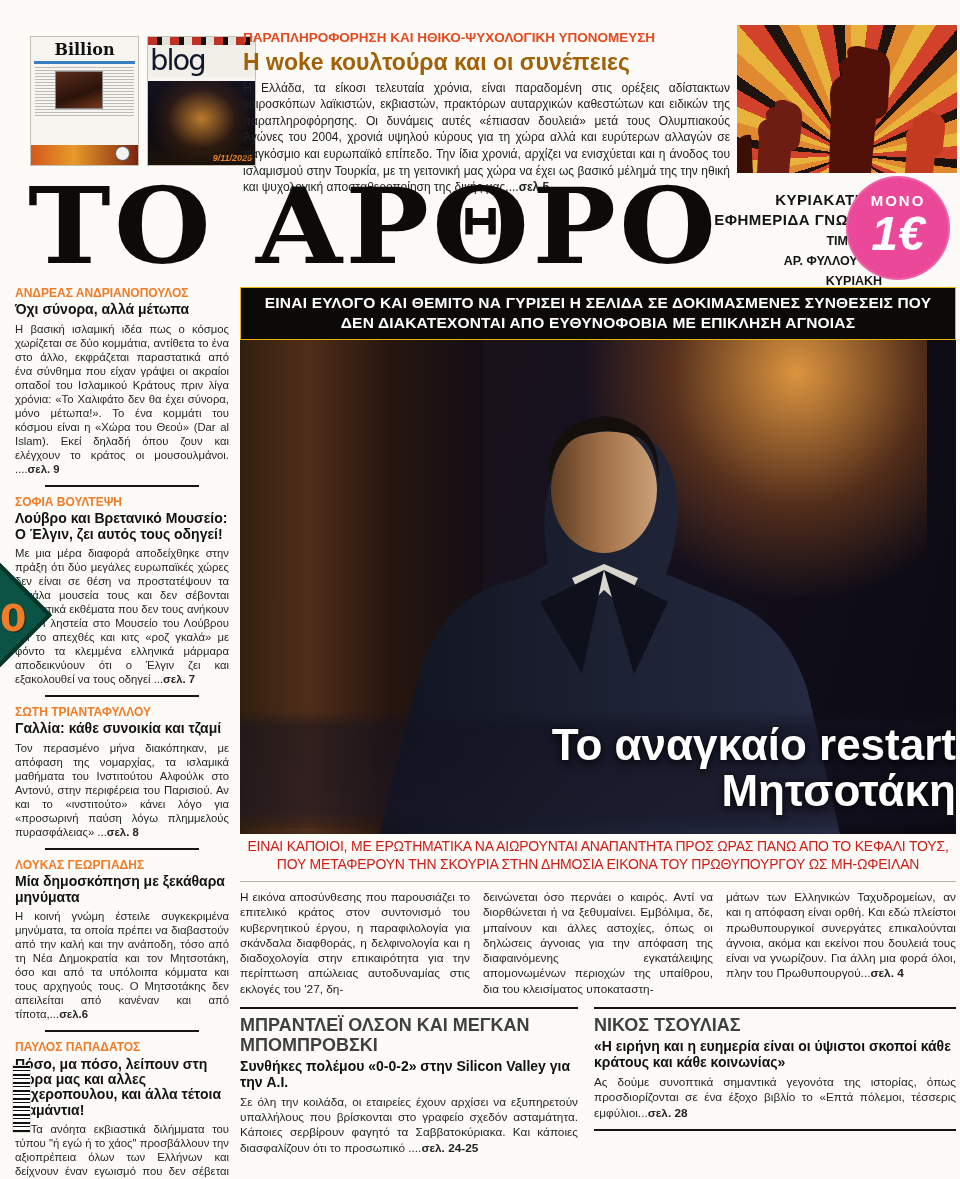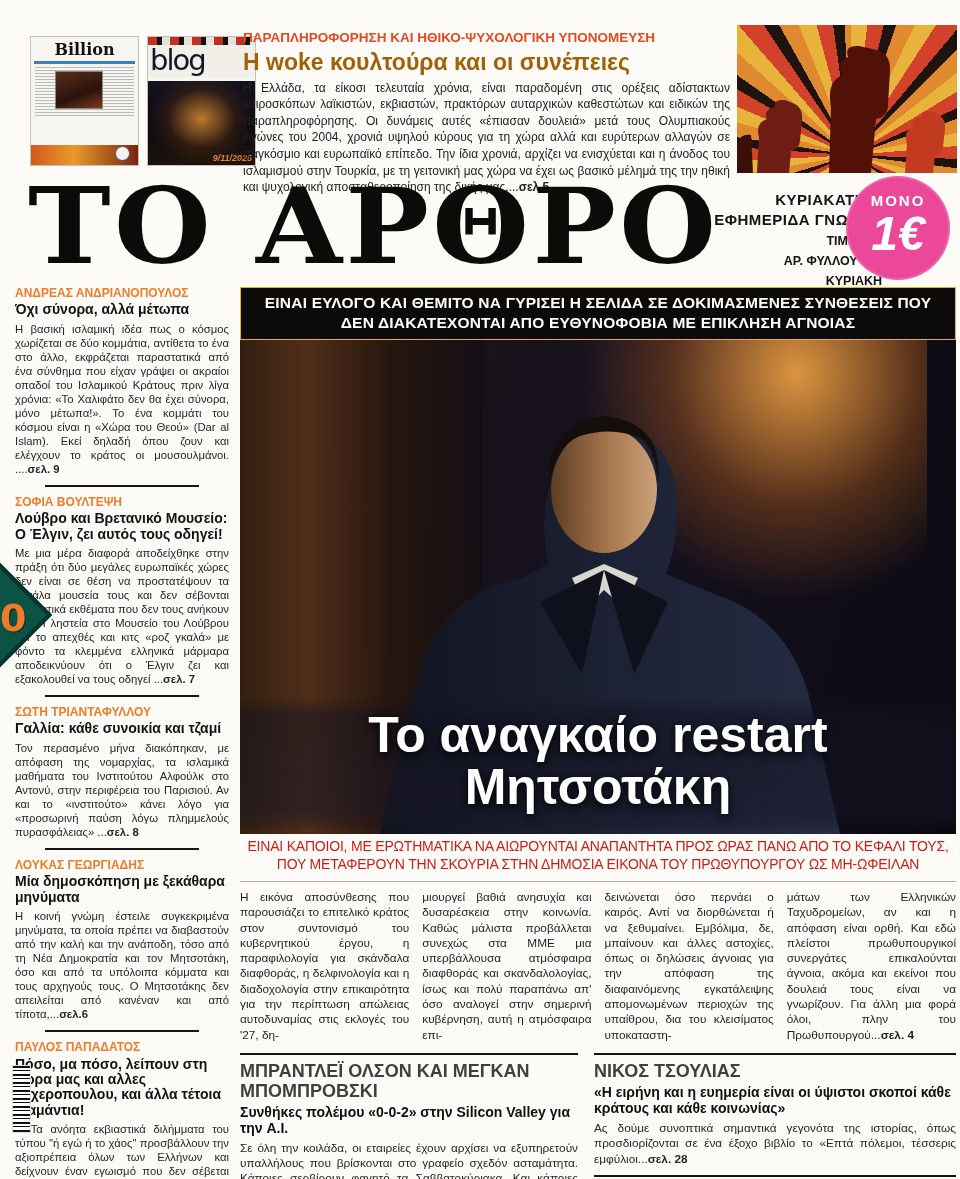--- a/index.html
+++ b/index.html
@@ -64,22 +64,22 @@
   
   #main{left:240px;top:287px;width:716px;}
   #banner-top{background:#0c0a08;border:1px solid #eab308;color:#fff;font-weight:bold;
     font-size:15.5px;line-height:1.32;text-align:center;padding:5px 12px;letter-spacing:.2px;}
   #photo{position:relative;height:494px;overflow:hidden;background:
      linear-gradient(105deg,#20150f 0%,#161120 45%,#0b0a12 100%);}
   .wood{position:absolute;left:0;top:0;width:34%;height:100%;
      background:linear-gradient(90deg,#35200f,#54301a 28%,#27160e 62%,#140e14 100%);opacity:.92;}
   .glow{position:absolute;right:4%;top:-6%;width:48%;height:58%;
      background:radial-gradient(ellipse at 62% 22%, rgba(255,172,70,.85), rgba(205,105,30,.35) 42%, transparent 72%);}
-  .photo-headline{position:absolute;left:0;right:0;bottom:6px;text-align:center;color:#fff;font-weight:bold;
-     font-size:50px;line-height:1.05;padding:12px 0 14px;
+  .photo-headline{position:absolute;left:0;right:0;bottom:6px;text-align:right;color:#fff;font-weight:bold;
+     font-size:44px;line-height:1.05;padding:12px 0 14px;
      background:linear-gradient(180deg,rgba(18,18,32,0) 0%,rgba(18,18,32,.5) 14%,rgba(24,21,38,.52) 86%,rgba(18,18,32,.15) 100%);
      text-shadow:0 3px 10px rgba(0,0,0,.9),0 0 2px rgba(0,0,0,.6);}
   #banner-red{color:#cf1d17;font-weight:normal;font-size:14px;line-height:1.32;text-align:center;
      padding:3px 4px 7px;border-bottom:1px solid #b7b0a4;letter-spacing:-.2px;}
   #body-cols{display:flex;gap:13px;padding:8px 0 10px;}
   .col{flex:1;font-size:11.8px;line-height:1.3;text-align:justify;color:#1f1f1f;}
   #bottom{display:flex;gap:16px;}
   .half{padding-top:2px;border-top:2px solid #141414;}
   .half.left{flex:0 0 338px;}
   .half.right{flex:1;}
@@ -202,21 +202,20 @@
     <div class="photo-headline">
       <div>Το αναγκαίο restart</div>
       <div>Μητσοτάκη</div>
     </div>
   </div>
 
   <div id="banner-red">ΕΙΝΑΙ ΚΑΠΟΙΟΙ, ΜΕ ΕΡΩΤΗΜΑΤΙΚΑ ΝΑ ΑΙΩΡΟΥΝΤΑΙ ΑΝΑΠΑΝΤΗΤΑ ΠΡΟΣ ΩΡΑΣ ΠΑΝΩ ΑΠΟ ΤΟ ΚΕΦΑΛΙ ΤΟΥΣ, ΠΟΥ ΜΕΤΑΦΕΡΟΥΝ ΤΗΝ ΣΚΟΥΡΙΑ ΣΤΗΝ ΔΗΜΟΣΙΑ ΕΙΚΟΝΑ ΤΟΥ ΠΡΩΘΥΠΟΥΡΓΟΥ ΩΣ ΜΗ-ΩΦΕΙΛΑΝ</div>
 
   <div id="body-cols">
     <div class="col">Η εικόνα αποσύνθεσης που παρουσιάζει το επιτελικό κράτος στον συντονισμό του κυβερνητικού έργου, η παραφιλολογία για σκάνδαλα διαφθοράς, η δελφινολογία και η διαδοχολογία στην επικαιρότητα για την περίπτωση απώλειας αυτοδυναμίας στις εκλογές του '27, δη-</div>
-    <div class="col">μιουργεί βαθιά ανησυχία και δυσαρέσκεια στην κοινωνία. Καθώς μάλιστα προβάλλεται συνεχώς στα ΜΜΕ μια υπερβάλλουσα ατμόσφαιρα διαφθοράς και σκανδαλολογίας, ίσως και πολύ παραπάνω απ' όσο αναλογεί στην σημερινή κυβέρνηση, αυτή η ατμόσφαιρα επι-</div>
     <div class="col">δεινώνεται όσο περνάει ο καιρός. Αντί να διορθώνεται ή να ξεθυμαίνει. Εμβόλιμα, δε, μπαίνουν και άλλες αστοχίες, όπως οι δηλώσεις άγνοιας για την απόφαση της διαφαινόμενης εγκατάλειψης απομονωμένων περιοχών της υπαίθρου, δια του κλεισίματος υποκαταστη-</div>
     <div class="col"><span>μάτων των Ελληνικών Ταχυδρομείων, αν και η απόφαση είναι ορθή. Και εδώ πλείστοι πρωθυπουργικοί συνεργάτες επικαλούνται άγνοια, ακόμα και εκείνοι που δουλειά τους είναι να γνωρίζουν. Για άλλη μια φορά όλοι, πλην του Πρωθυπουργού...</span><b>σελ. 4</b></div>
   </div>
 
   <div id="bottom">
     <div class="half left">
       <div>
         <div class="sec-author">ΜΠΡΑΝΤΛΕΪ ΟΛΣΟΝ ΚΑΙ ΜΕΓΚΑΝ ΜΠΟΜΠΡΟΒΣΚΙ</div>
         <div class="sec-title">Συνθήκες πολέμου «0-0-2» στην Silicon Valley για την A.I.</div>
         <div class="sec-body"><span>Σε όλη την κοιλάδα, οι εταιρείες έχουν αρχίσει να εξυπηρετούν υπαλλήλους που βρίσκονται στο γραφείο σχεδόν ασταμάτητα. Κάποιες σερβίρουν φαγητό τα Σαββατοκύριακα. Και κάποιες διασφαλίζουν ότι το προσωπικό ....</span><b>σελ. 24-25</b></div>

